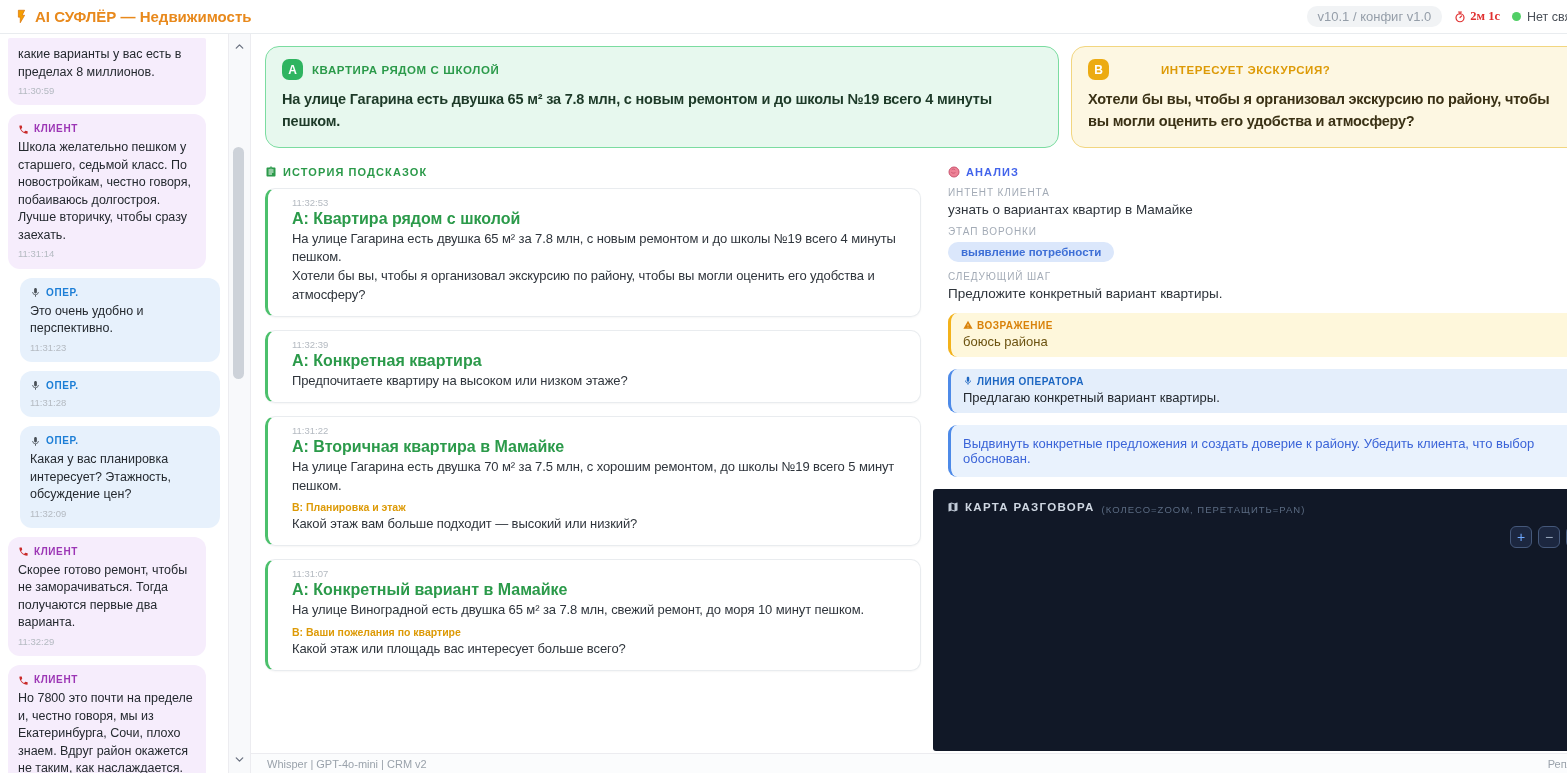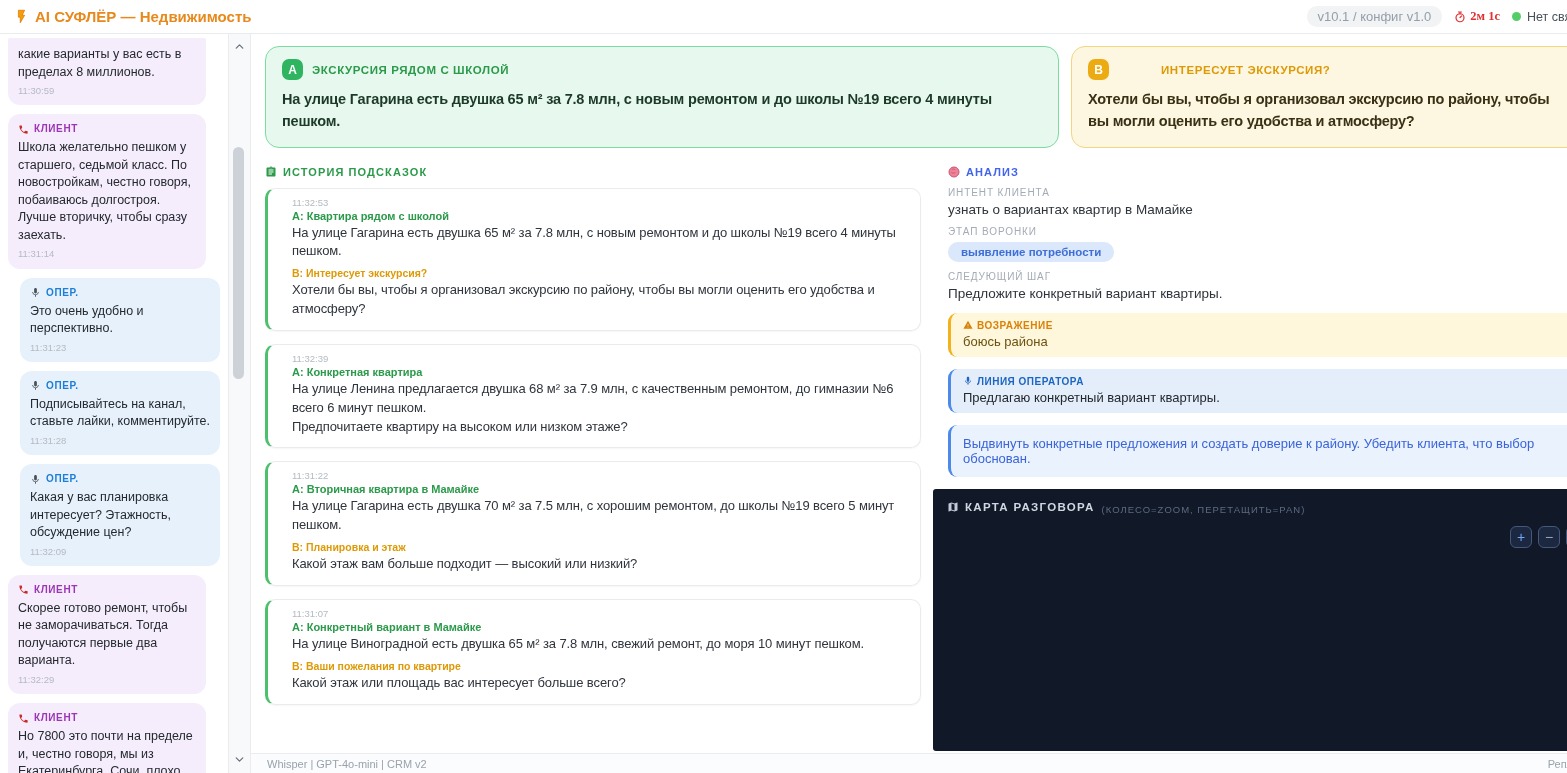--- a/index.html
+++ b/index.html
@@ -58,21 +58,21 @@
   .card.a .card-text{color:#1d3a28;}
   .card.b .card-text{color:#3a3115;}
 
   .columns{flex:1;display:flex;gap:12px;padding:2px 12px 0 14px;min-height:0;}
   .history{width:656px;flex:none;}
   .sec-head{display:flex;align-items:center;gap:6px;font-size:11px;font-weight:bold;letter-spacing:1.1px;margin:8px 0 10px;}
   .history .sec-head{color:#2b9a4a;}
   .hist-card{background:#fff;border:1px solid #e9ecef;border-left:3px solid #4cc06c;border-radius:10px;
              padding:8px 24px 11px;margin-bottom:13px;box-shadow:0 1px 2px rgba(0,0,0,.04);}
   .hist-time{font-size:9.5px;color:#b4bac1;margin-bottom:2px;}
-  .hist-a{font-size:11px;font-weight:bold;color:#2b9a4a;margin-bottom:2px;}
+  .hist-a{font-size:16px;font-weight:bold;color:#2b9a4a;margin-bottom:2px;}
   .hist-b{font-size:10.5px;font-weight:bold;color:#dd9a06;margin:6px 0 2px;}
   .hist-text{font-size:13px;color:#2f353c;letter-spacing:-.1px;line-height:1.45;}
 
   
   .right-col{flex:1;display:flex;flex-direction:column;min-width:0;}
   .analysis{padding-left:15px;flex:none;}
   .an-head{color:#4263eb;margin:8px 0 4px;}
   .an-label{font-size:10px;color:#a3abb6;letter-spacing:.9px;margin:9px 0 4px;}
   .an-value{font-size:13.5px;color:#2f353c;}
   .pill{display:inline-block;background:#dbe7fb;color:#3e6fd6;font-size:11.5px;font-weight:bold;
@@ -164,21 +164,20 @@
         <div class="msg-time">11:31:23</div>
       </div>
 
       <div class="msg operator">
         <div class="msg-head">
           <svg class="ic" width="11" height="11" viewBox="0 0 24 24">
               <path fill="#495057" d="M12 14c1.66 0 3-1.34 3-3V5c0-1.66-1.34-3-3-3S9 3.34 9 5v6c0 1.66 1.34 3 3 3zm5.3-3c0 3-2.54 5.1-5.3 5.1S6.7 14 6.7 11H5c0 3.41 2.72 6.23 6 6.72V21h2v-3.28c3.28-.49 6-3.31 6-6.72h-1.7z"></path>
             </svg>
           <span class="lbl">ОПЕР.</span>
         </div>
-        <div class="msg-text">Подписывайтесь на канал, ставьте лайки, комментируйте.</div>
         <div class="msg-time">11:31:28</div>
       </div>
 
       <div class="msg operator">
         <div class="msg-head">
           <svg class="ic" width="11" height="11" viewBox="0 0 24 24">
               <path fill="#495057" d="M12 14c1.66 0 3-1.34 3-3V5c0-1.66-1.34-3-3-3S9 3.34 9 5v6c0 1.66 1.34 3 3 3zm5.3-3c0 3-2.54 5.1-5.3 5.1S6.7 14 6.7 11H5c0 3.41 2.72 6.23 6 6.72V21h2v-3.28c3.28-.49 6-3.31 6-6.72h-1.7z"></path>
             </svg>
           <span class="lbl">ОПЕР.</span>
         </div>
@@ -223,21 +222,21 @@
           </svg>
       </button>
     </div>
 
     <main class="main">
 
       <div class="sugg-row">
         <div class="card a">
           <div class="card-head">
             <span class="badge">A</span>
-            <span class="card-title">ЭКСКУРСИЯ РЯДОМ С ШКОЛОЙ</span>
+            <span class="card-title">КВАРТИРА РЯДОМ С ШКОЛОЙ</span>
           </div>
           <div class="card-text">На улице Гагарина есть двушка 65 м² за 7.8 млн, с новым ремонтом и до школы №19 всего 4 минуты пешком.</div>
         </div>
         <div class="card b">
           <div class="card-head">
             <span class="badge">B</span>
             <span class="card-title">ИНТЕРЕСУЕТ ЭКСКУРСИЯ?</span>
           </div>
           <div class="card-text">Хотели бы вы, чтобы я организовал экскурсию по району, чтобы вы могли оценить его удобства и атмосферу?</div>
         </div>
@@ -250,28 +249,26 @@
             <svg class="ic" width="12" height="12" viewBox="0 0 24 24">
                 <path fill="#2b9a4a" d="M19 3h-4.18C14.4 1.84 13.3 1 12 1c-1.3 0-2.4.84-2.82 2H5c-1.1 0-2 .9-2 2v14c0 1.1.9 2 2 2h14c1.1 0 2-.9 2-2V5c0-1.1-.9-2-2-2zm-7 0c.55 0 1 .45 1 1s-.45 1-1 1-1-.45-1-1 .45-1 1-1zm2 14H7v-2h7v2zm3-4H7v-2h10v2zm0-4H7V7h10v2z"></path>
               </svg>
             <span>ИСТОРИЯ ПОДСКАЗОК</span>
           </div>
 
           <div class="hist-card">
             <div class="hist-time">11:32:53</div>
             <div class="hist-a">А: Квартира рядом с школой</div>
             <div class="hist-text">На улице Гагарина есть двушка 65 м² за 7.8 млн, с новым ремонтом и до школы №19 всего 4 минуты пешком.</div>
-            <div class="hist-b">В: Интересует экскурсия?</div>
             <div class="hist-text">Хотели бы вы, чтобы я организовал экскурсию по району, чтобы вы могли оценить его удобства и атмосферу?</div>
           </div>
 
           <div class="hist-card">
             <div class="hist-time">11:32:39</div>
             <div class="hist-a">А: Конкретная квартира</div>
-            <div class="hist-text">На улице Ленина предлагается двушка 68 м² за 7.9 млн, с качественным ремонтом, до гимназии №6 всего 6 минут пешком.</div>
             <div class="hist-text">Предпочитаете квартиру на высоком или низком этаже?</div>
           </div>
 
           <div class="hist-card">
             <div class="hist-time">11:31:22</div>
             <div class="hist-a">А: Вторичная квартира в Мамайке</div>
             <div class="hist-text">На улице Гагарина есть двушка 70 м² за 7.5 млн, с хорошим ремонтом, до школы №19 всего 5 минут пешком.</div>
             <div class="hist-b">В: Планировка и этаж</div>
             <div class="hist-text">Какой этаж вам больше подходит — высокий или низкий?</div>
           </div>

